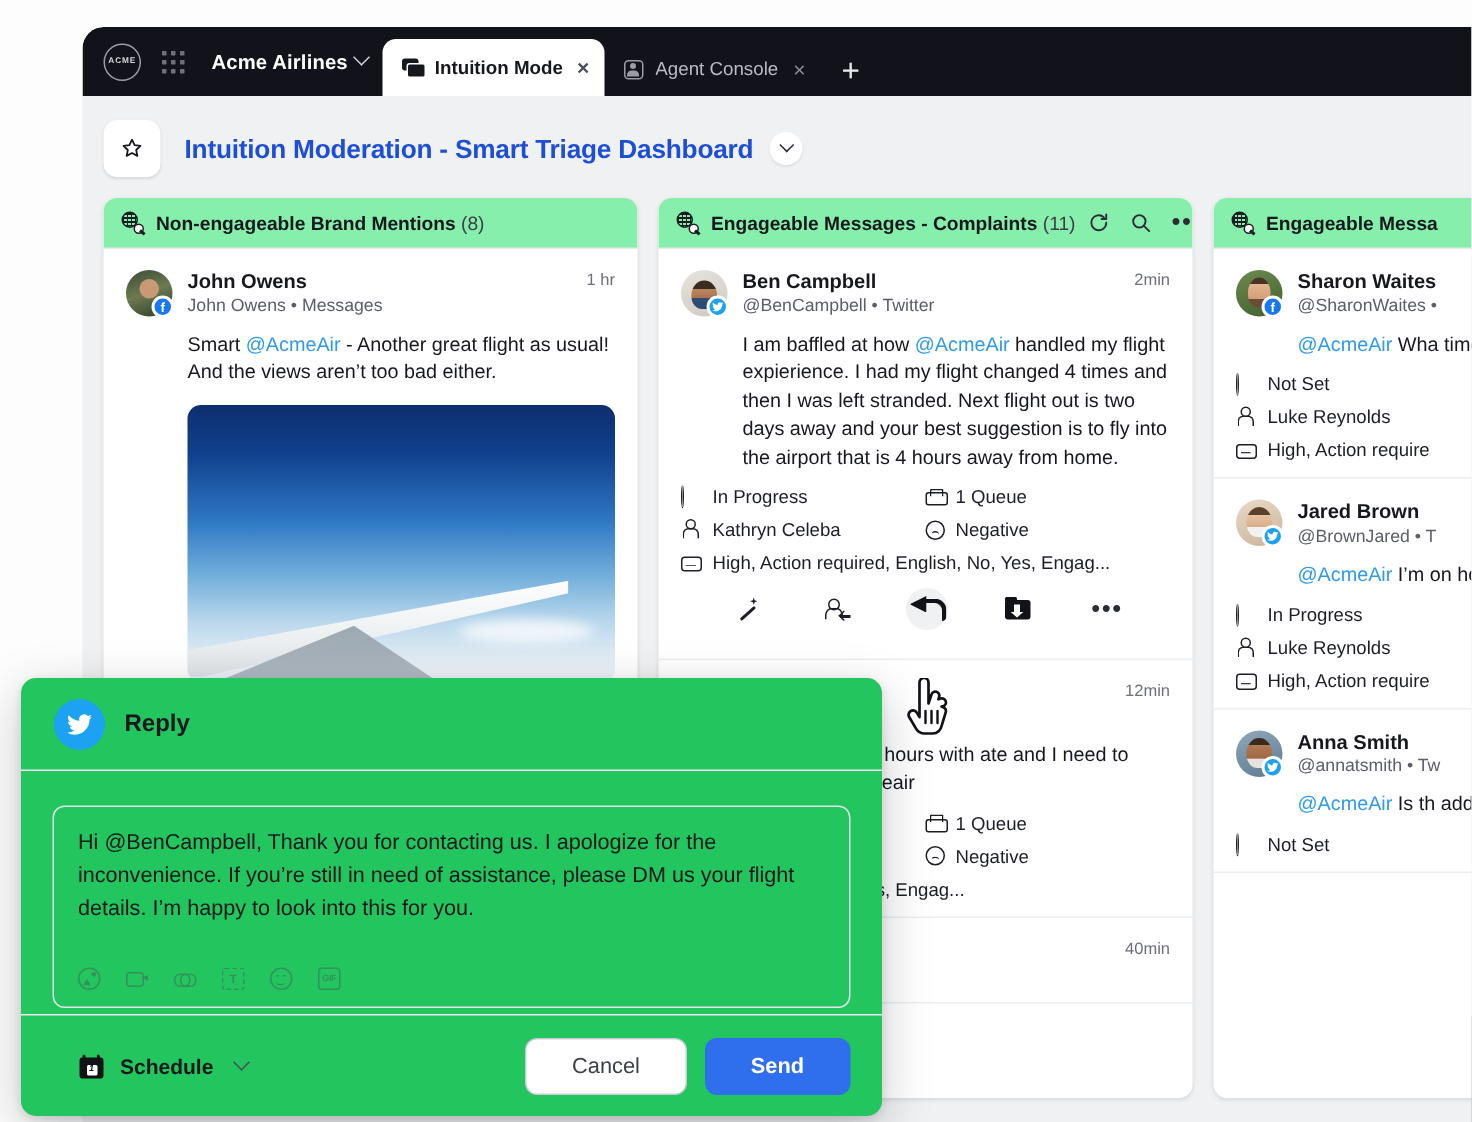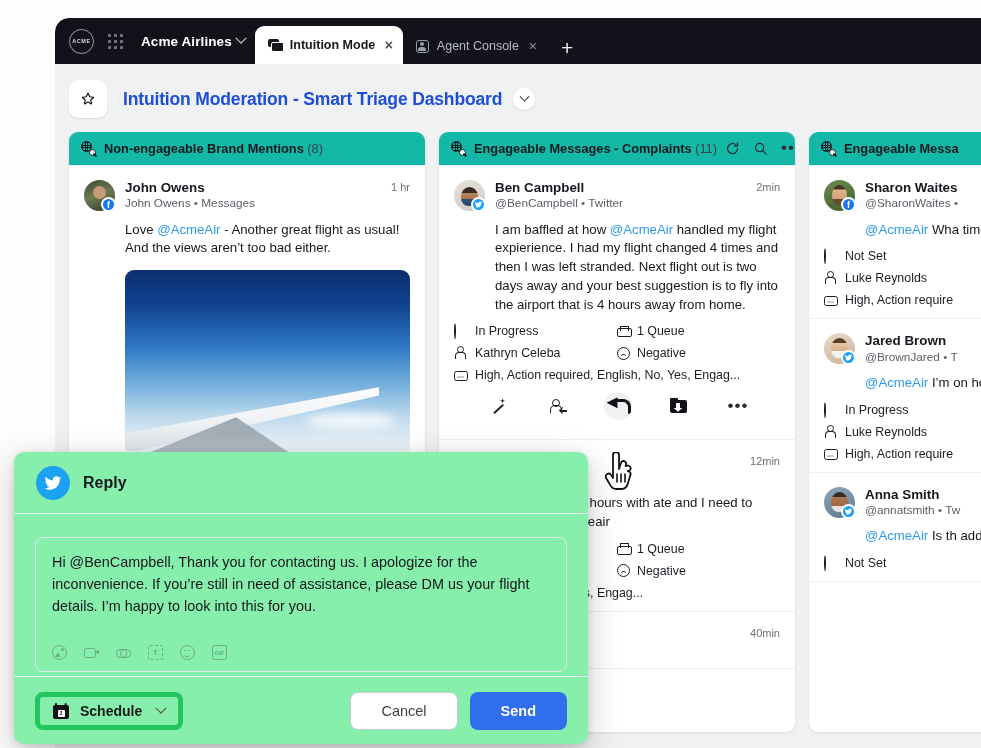--- a/index.html
+++ b/index.html
@@ -83,21 +83,21 @@
                   transform:rotate(45deg) translate(-2px,-2px); display:block;}
 
   
   .columns { display:flex; gap:14px; padding-left:14px; height:600px; }
   .col {
     width:356px; flex:0 0 356px; background:#ffffff; border-radius:9px;
     box-shadow:0 1px 3px rgba(12,14,22,.10); overflow:hidden;
     display:flex; flex-direction:column;
   }
   .col-head {
-    height:34px; background:#14b8a6; border-bottom:1px solid #e7e9ec;
+    height:34px; background:#86efac; border-bottom:1px solid #e7e9ec;
     display:flex; align-items:center; gap:8px; padding:0 12px; flex:0 0 34px;
   }
   .col-title { font-size:12.8px; font-weight:700; color:#16181d; white-space:nowrap; }
   .col-title .cnt { font-weight:400; color:#3d4048; }
   .col-head-actions { margin-left:auto; display:flex; align-items:center; gap:13px; color:#33363e; }
 
   .globe-icon { width:15px; height:15px; position:relative; flex:0 0 auto; }
   .globe-icon .g { width:11px;height:11px;border-radius:50%;border:1.5px solid #1b1d23;position:absolute;left:0;top:0;
                    background:repeating-linear-gradient(0deg,#1b1d23 0 1px,transparent 1px 2.6px),
                               repeating-linear-gradient(90deg,#1b1d23 0 1px,transparent 1px 2.6px);}
@@ -200,21 +200,21 @@
   .ic-archive:after{content:"";position:absolute;left:0;top:0;width:8px;height:3px;background:#111318;border-radius:1px 1px 0 0;}
   .ic-archive i{position:absolute;left:6.5px;top:5px;width:4px;height:6px;background:#fff;}
   .ic-archive i:after{content:"";position:absolute;left:-2.6px;top:4.4px;width:9.2px;height:4px;background:#fff;clip-path:polygon(0 0,100% 0,50% 100%);}
 
   
   .cursor { position:absolute; width:34px; height:42px; pointer-events:none; }
 
   
   .dialog {
     position:absolute; left:14px; top:452px; width:574px; height:292px;
-    background:#86efac; border-radius:10px;
+    background:#22c55e; border-radius:10px;
     box-shadow:0 10px 34px rgba(12,16,28,.22), 0 2px 8px rgba(12,16,28,.12);
     display:flex; flex-direction:column; overflow:hidden; z-index:30;
   }
   .dlg-head { height:62px; display:flex; align-items:center; gap:13px; padding:0 22px; border-bottom:1px solid #eceef1; }
   .tw-circle { width:34px;height:34px;border-radius:50%;background:#1da1f2;display:flex;align-items:center;justify-content:center; }
   .dlg-title { font-size:16px; font-weight:700; color:#16181d; }
   .dlg-body { flex:1 1 auto; padding:23px 21px 0 21px; }
   .composer {
     border:1px solid #e3e6ea; border-radius:8px; padding:14px 16px 9px 16px; height:135px;
     display:flex; flex-direction:column;
@@ -363,21 +363,21 @@
                 <div class="avatar">
                   <div class="face f-john"></div>
                   <div class="badge fb">f</div>
                 </div>
                 <div class="who">
                   <div class="uname">John Owens</div>
                   <div class="uhandle">John Owens • Messages</div>
                 </div>
                 <div class="stamp">1 hr</div>
               </div>
-              <div class="mtext"><span>Love </span><span class="mention">@AcmeAir</span><span> - Another great flight as usual! And the views aren’t too bad either.</span></div>
+              <div class="mtext"><span>Smart </span><span class="mention">@AcmeAir</span><span> - Another great flight as usual! And the views aren’t too bad either.</span></div>
               <div class="photo">
                 <div class="cloud"></div>
                 <div class="wing"></div>
                 <div class="wing2"></div>
               </div>
             </div>
           </div>
         </div>
 
         <div class="col">

